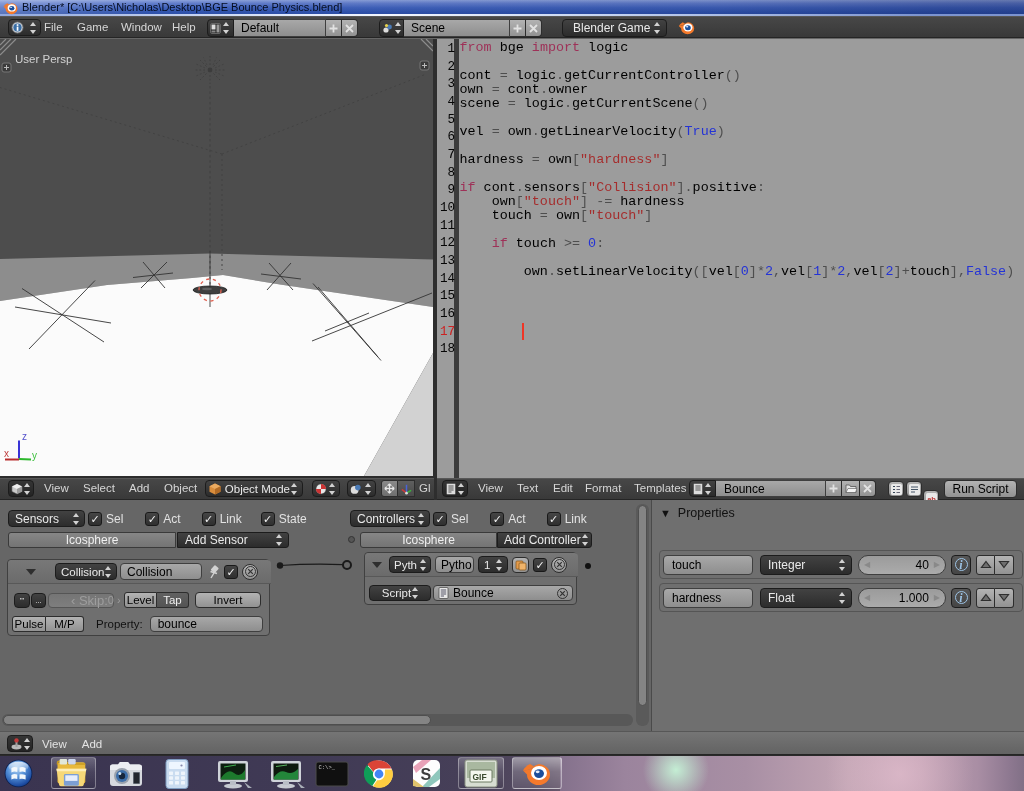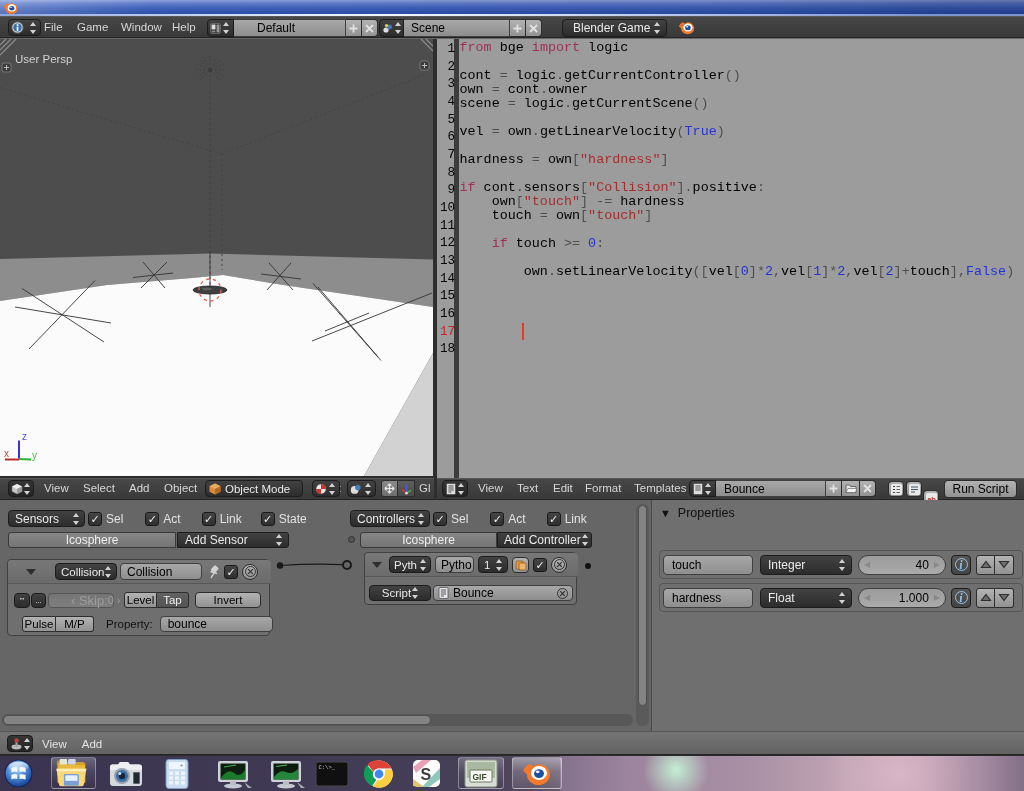--- a/index.html
+++ b/index.html
@@ -52,20 +52,21 @@
 .tbtn{position:absolute;top:1px;height:32px;border:1px solid rgba(255,255,255,.35);border-radius:3px;background:linear-gradient(180deg,rgba(255,255,255,.25),rgba(255,255,255,.08) 45%,rgba(0,0,0,.05));}
 </style>
 </head>
 <body>
 <div id="root">
 
 <div id="title" class="abs">
       <div class="shade abs"></div>
       <div class="gloss abs"></div>
     </div>
+<div id="titletext" class="abs">Blender* [C:\Users\Nicholas\Desktop\BGE Bounce Physics.blend]</div>
 <svg class="abs" style="left:3px;top:1px" width="15" height="15" viewBox="0 0 29 28">
     <path d="M28,14.5 a11.5,10.5 0 1 1 -23,0 L1,10.5 Q10,10 13,5.5 L17,4 a11.5,10.5 0 0 1 11,10.5 z" fill="#f4792b"></path>
     <ellipse cx="17" cy="13" rx="8" ry="7" fill="#fff"></ellipse>
     <ellipse cx="17" cy="13.6" rx="5" ry="4.4" fill="#1b4e9b"></ellipse>
     <ellipse cx="15.6" cy="11.8" rx="2" ry="1.4" fill="#e4edf8"></ellipse>
     <path d="M1,10.5 Q8,10.5 12,6.5 L8,4 Q3,6.5 1,10.5 z" fill="#f4792b"></path>
 </svg>
 
 <div id="info" class="abs hdr" style="left:0;top:16px;width:1024px;height:22px;"></div>
 <div class="abs dd rowc" style="left:8px;top:19px;width:33px;height:17px;justify-content:space-between;padding:0 2px;">
@@ -85,21 +86,21 @@
 <div class="abs rowc" style="left:207px;top:19px;height:18px;">
   <div class="dd rowc" style="width:27px;height:18px;justify-content:space-between;padding:0 2px;border-radius:4px 0 0 4px;">
     <svg width="11" height="11" viewBox="0 0 11 11">
           <rect x="0.5" y="0.5" width="10" height="10" rx="1.5" fill="#222" stroke="#666"></rect>
           <rect x="1.5" y="1.5" width="4" height="5" fill="#ddd"></rect>
           <rect x="1.5" y="7.5" width="4" height="2" fill="#888"></rect>
           <rect x="6.5" y="1.5" width="3" height="8" fill="#999"></rect>
         </svg>
     <span class="ud"></span>
   </div>
-  <div class="fld rowc" style="width:112px;height:18px;border-radius:0;border-left:none;padding-left:23px;">Default</div>
+  <div class="fld rowc" style="width:92px;height:18px;border-radius:0;border-left:none;padding-left:7px;">Default</div>
   <div class="btn rowc" style="width:16px;height:18px;border-radius:0;border-left:none;justify-content:center;">
         <svg width="9" height="9" viewBox="0 0 9 9">
           <path d="M4.5,0.5 L4.5,8.5 M0.5,4.5 L8.5,4.5" stroke="#e2e2e2" stroke-width="1.8"></path>
         </svg>
       </div>
   <div class="btn rowc" style="width:16px;height:18px;border-radius:0 4px 4px 0;border-left:none;justify-content:center;">
         <svg width="9" height="9" viewBox="0 0 9 9">
           <path d="M1,1 L8,8 M8,1 L1,8" stroke="#e2e2e2" stroke-width="1.8"></path>
         </svg>
       </div>
@@ -273,21 +274,21 @@
           <path d="M6.5,1 L12,3.8 L12,9.2 L6.5,12 L1,9.2 L1,3.8 z" fill="#c9c9c9" stroke="#555" stroke-width=".6"></path>
           <path d="M6.5,1 L12,3.8 L6.5,6.6 L1,3.8 z" fill="#efefef"></path>
           <path d="M6.5,6.6 L12,3.8 L12,9.2 L6.5,12 z" fill="#9a9a9a"></path>
         </svg>
     <span class="ud"></span>
   </div>
   <span class="abs mtext" style="left:44px;top:4px;">View</span>
   <span class="abs mtext" style="left:83px;top:4px;">Select</span>
   <span class="abs mtext" style="left:129px;top:4px;">Add</span>
   <span class="abs mtext" style="left:164px;top:4px;">Object</span>
-  <div class="abs dd rowc" style="left:205px;top:2px;width:98px;height:17px;padding:0 3px;justify-content:space-between;white-space:nowrap;gap:44px;">
+  <div class="abs dd rowc" style="left:205px;top:2px;width:98px;height:17px;padding:0 3px;justify-content:flex-end;white-space:nowrap;">
     <span class="rowc">
           <svg width="12" height="12" viewBox="0 0 12 12">
             <path d="M6,0.5 L11.5,3.2 L11.5,8.8 L6,11.5 L0.5,8.8 L0.5,3.2 z" fill="#d98d3c"></path>
             <path d="M6,0.5 L11.5,3.2 L6,5.9 L0.5,3.2 z" fill="#eaaa60"></path>
             <path d="M6,5.9 L11.5,3.2 L11.5,8.8 L6,11.5 z" fill="#b06a25"></path>
           </svg>
           <span style="margin-left:4px;font-size:11.5px;">Object Mode</span>
         </span>
         <span class="ud"></span>
   </div>
@@ -476,21 +477,21 @@
      <div class="dd rowc" style="margin-left:1px;width:15px;height:15px;justify-content:center;font-size:8px;color:#eee;">...</div>
      <div class="fld rowc" style="margin-left:2px;width:66px;height:15px;justify-content:space-between;padding:0 4px;background:linear-gradient(180deg,#757575,#7e7e7e);border-color:#555;">
             <span style="color:#9d9d9d;font-size:13px;margin-left:18px;">‹ Skip:</span>
             <span style="color:#9d9d9d;font-size:11px;">0 ›</span>
           </div>
      <div class="btn rowc" style="margin-left:10px;width:33px;height:16px;justify-content:center;border-radius:3px 0 0 3px;font-size:11.5px;">Level</div>
      <div class="btn rowc" style="width:32px;height:16px;justify-content:center;border-left:none;border-radius:0 3px 3px 0;font-size:11.5px;background:linear-gradient(180deg,#616161,#545454);color:#efefef;">Tap</div>
      <div class="btn rowc" style="margin-left:6px;width:66px;height:16px;justify-content:center;font-size:11.5px;">Invert</div>
    </div>
    <div class="rowc" style="position:absolute;left:0;top:52px;width:263px;height:24px;">
-     <div class="btn rowc" style="margin-left:14px;width:34px;height:16px;justify-content:center;border-radius:3px 0 0 3px;font-size:11.5px;">Pulse</div>
+     <div class="btn rowc" style="margin-left:4px;width:34px;height:16px;justify-content:center;border-radius:3px 0 0 3px;font-size:11.5px;">Pulse</div>
      <div class="btn rowc" style="width:38px;height:16px;justify-content:center;border-left:none;border-radius:0 3px 3px 0;font-size:11.5px;">M/P</div>
      <span style="margin-left:12px;font-size:11.5px;color:#111;">Property:</span>
      <div class="fld rowc" style="margin-left:7px;width:113px;height:16px;padding-left:7px;">bounce</div>
    </div>
  </div>
 
  <svg class="abs" style="left:270px;top:56px;" width="100" height="20" viewBox="0 0 100 20">
    <path d="M10,9.5 C30,8.2 55,8 73,8.6" stroke="#1a1a1a" stroke-width="1.2" fill="none"></path>
    <circle cx="10" cy="9.5" r="3.2" fill="#1a1a1a"></circle>
    <circle cx="77" cy="9" r="4" fill="none" stroke="#1a1a1a" stroke-width="2"></circle>

